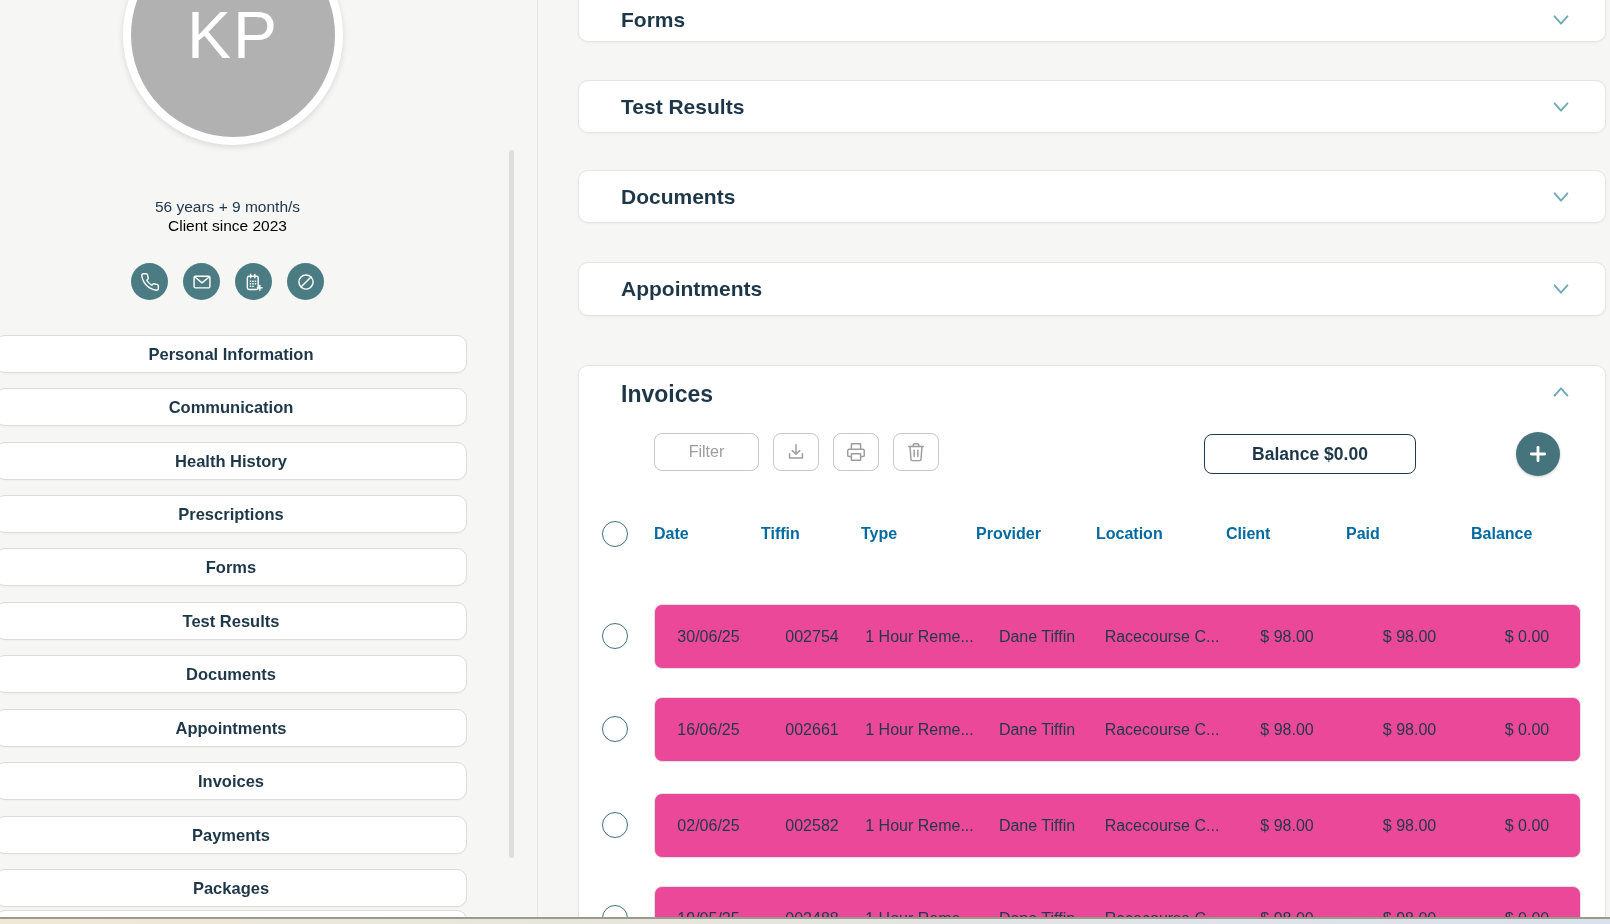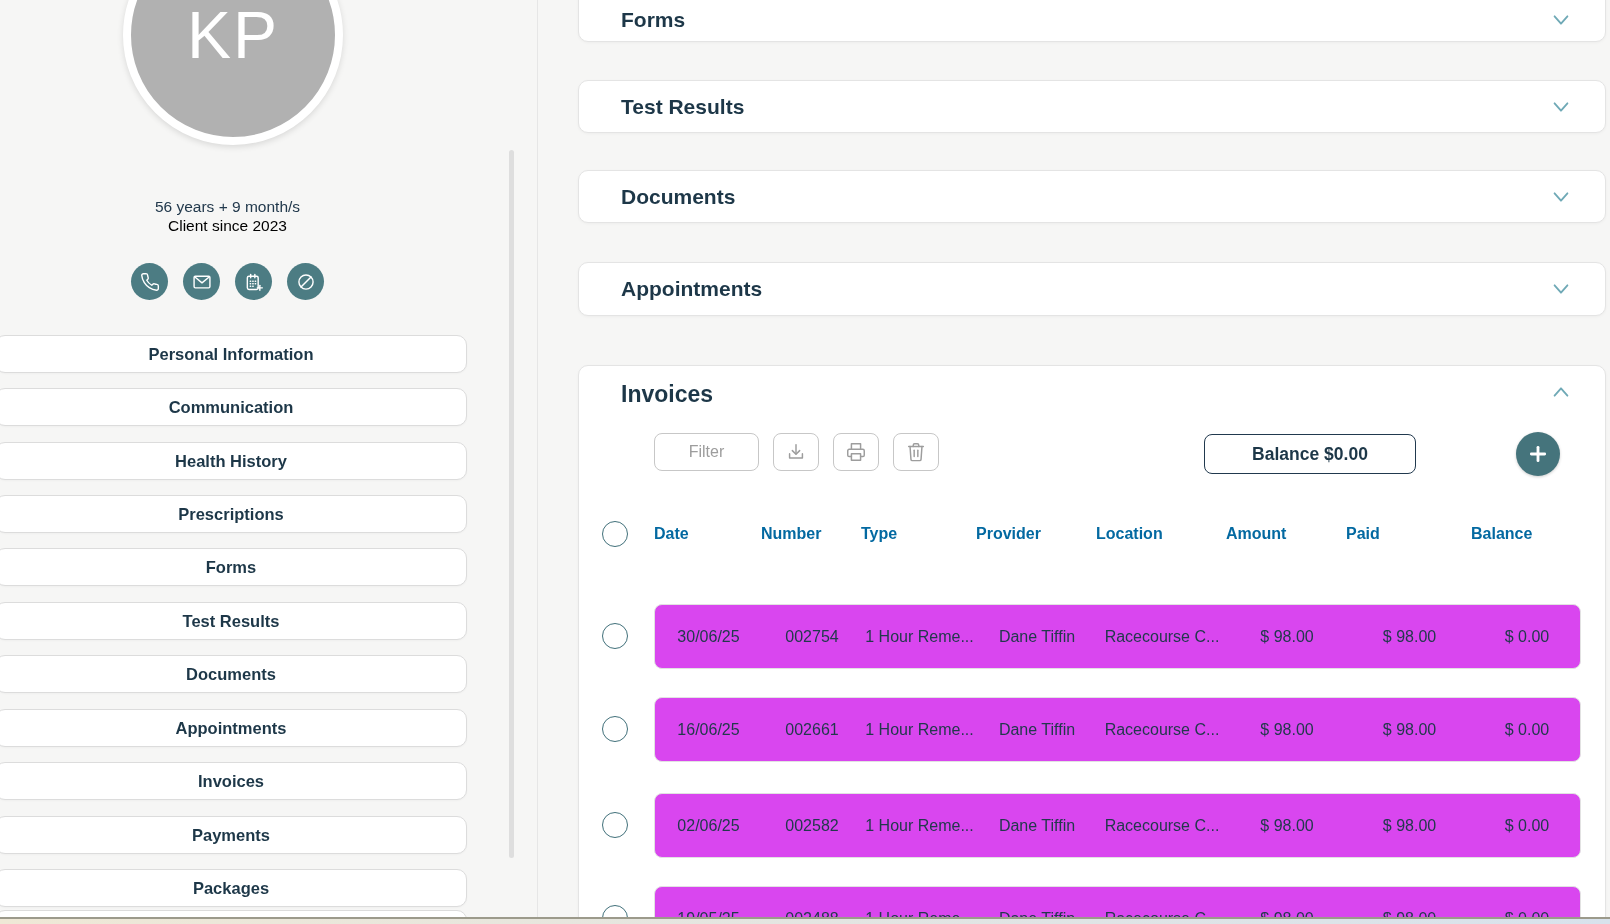--- a/index.html
+++ b/index.html
@@ -85,21 +85,21 @@
   .thead .radio{position:absolute;left:23px;top:7px;}
   .cols{
     position:absolute;left:75px;width:927px;height:100%;
     display:grid;grid-template-columns:107px 100px 115px 120px 130px 120px 125px 110px;
     align-items:center;
   }
   .th{ font-size:16px;font-weight:700;color:#0369a1;}
   .trow{position:absolute;left:0;width:1028px;height:65px;}
   .trow .radio{position:absolute;left:23px;top:19px;}
   .row-card{
-    position:absolute;left:75px;top:0;width:927px;height:65px;background:#d946ef;
+    position:absolute;left:75px;top:0;width:927px;height:65px;background:#ec4899;
     border:1px solid #e2e2e2;border-radius:8px;box-sizing:border-box;cursor:pointer;
   }
   .td{text-align:center;font-size:16px;color:#22394c;white-space:nowrap;overflow:hidden;}
   
   .bottom-strip{
     position:absolute;left:0;top:917px;width:1610px;height:7px;
     border-top:2px solid #9c9a8b;box-sizing:border-box;
     background:linear-gradient(to right,#efe8d6,#d8e2ec);
   }
 </style>
@@ -249,25 +249,25 @@
     <svg viewBox="0 0 24 24">
       <line x1="12" y1="4" x2="12" y2="20"></line>
         <line x1="4" y1="12" x2="20" y2="12"></line>
     </svg>
   </div>
 
   <div class="thead">
     <div class="radio"></div>
     <div class="cols">
       <div class="th">Date</div>
-      <div class="th">Number</div>
+      <div class="th">Tiffin</div>
       <div class="th">Type</div>
       <div class="th">Provider</div>
       <div class="th">Location</div>
-      <div class="th">Amount</div>
+      <div class="th">Client</div>
       <div class="th">Paid</div>
       <div class="th">Balance</div>
     </div>
   </div>
 
   <div class="trow" style="top:238px">
     <div class="radio"></div>
     <div class="row-card">
       <div class="cols" style="left:0;width:925px;">
         <div class="td">30/06/25</div>

